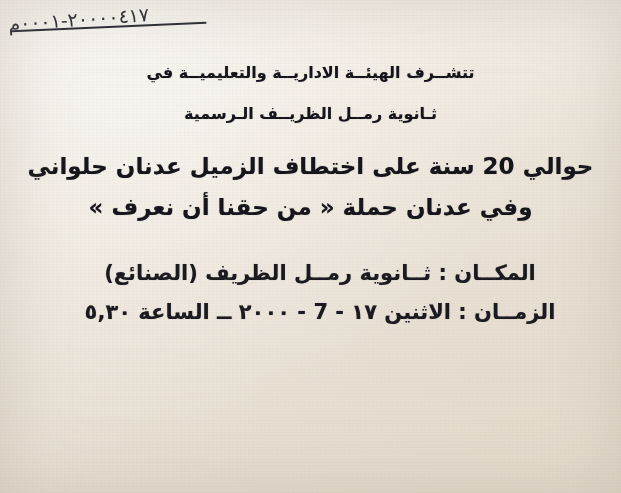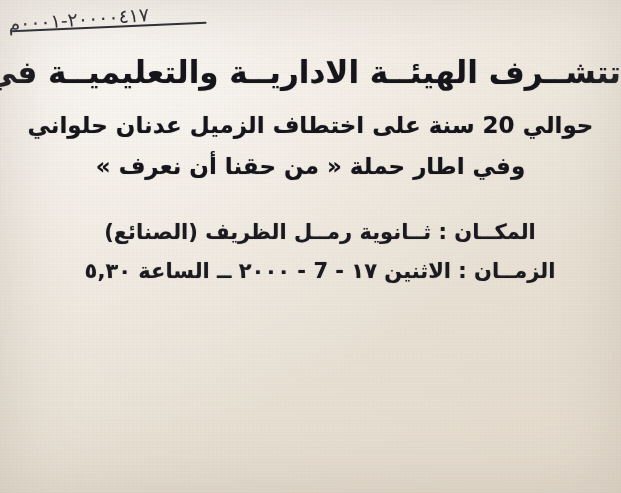--- a/index.html
+++ b/index.html
@@ -75,21 +75,21 @@
   }
   .line {
     display: block;
     white-space: nowrap;
     font-family: "DejaVu Sans", sans-serif;
     font-weight: bold;
     color: #15151b;
     text-shadow: 0 0 1px rgba(20,20,25,0.35);
   }
   .headline {
-    font-size: 31px;
+    font-size: 16px;
     line-height: 41px;
     letter-spacing: 0px;
     text-align: center;
   }
   .headline.l2 {
     letter-spacing: 5px;
   }
   .invite {
     font-size: 23px;
     line-height: 41px;
@@ -120,27 +120,28 @@
 
   <div class="archive-mark">
     <span>٢٠٠٠٠٤١٧-٠٠٠١م</span>
     <span class="underline"></span>
   </div>
 
   <div class="doc-body">
 
     <div class="center-block">
       <span class="line headline l1">تتشــرف الهيئــة الاداريــة والتعليميــة في</span>
+      <span class="line headline l2">ثـانوية رمــل الظريــف الـرسمية</span>
     </div>
 
     <div class="spacer-sm"></div>
 
     <div class="center-block">
       <span class="line invite">حوالي 20 سنة على اختطاف الزميل عدنان حلواني</span>
-      <span class="line campaign">وفي اطار حملة  « من حقنا أن نعرف »</span>
+      <span class="line campaign">وفي عدنان حملة  « من حقنا أن نعرف »</span>
     </div>
 
     <div class="spacer-md"></div>
 
     <div class="center-block">
       <span class="line detail">المكــان : ثــانوية رمــل الظريف (الصنائع)</span>
       <span class="line detail">الزمــان : الاثنين ١٧ - 7 - ٢٠٠٠ ــ الساعة ٥,٣٠</span>
     </div>
 
   </div>

